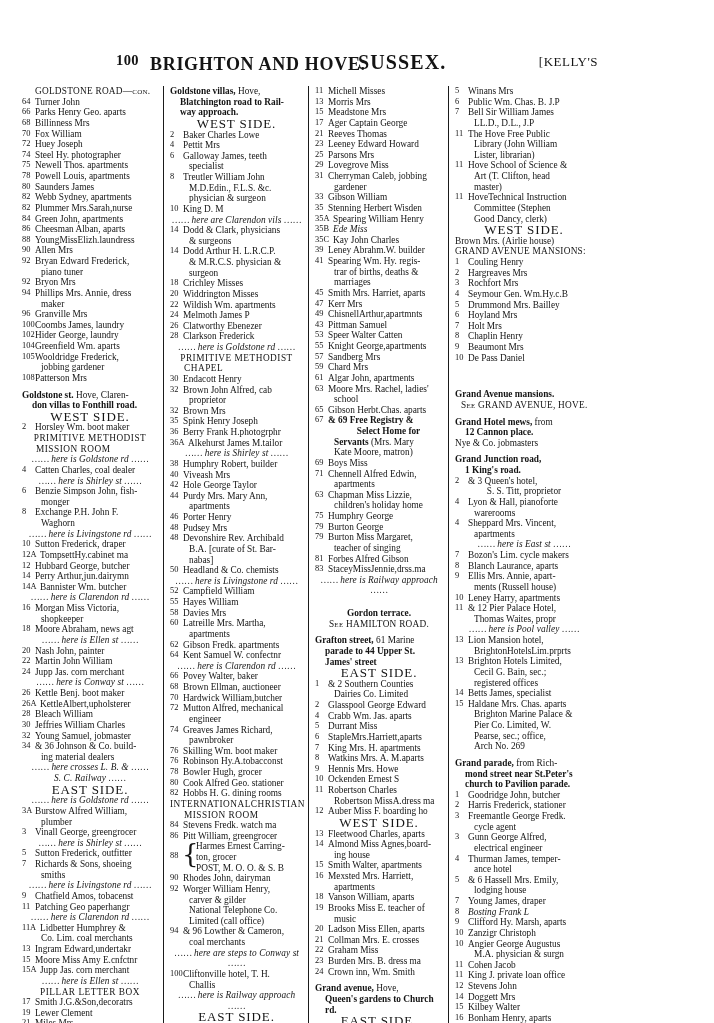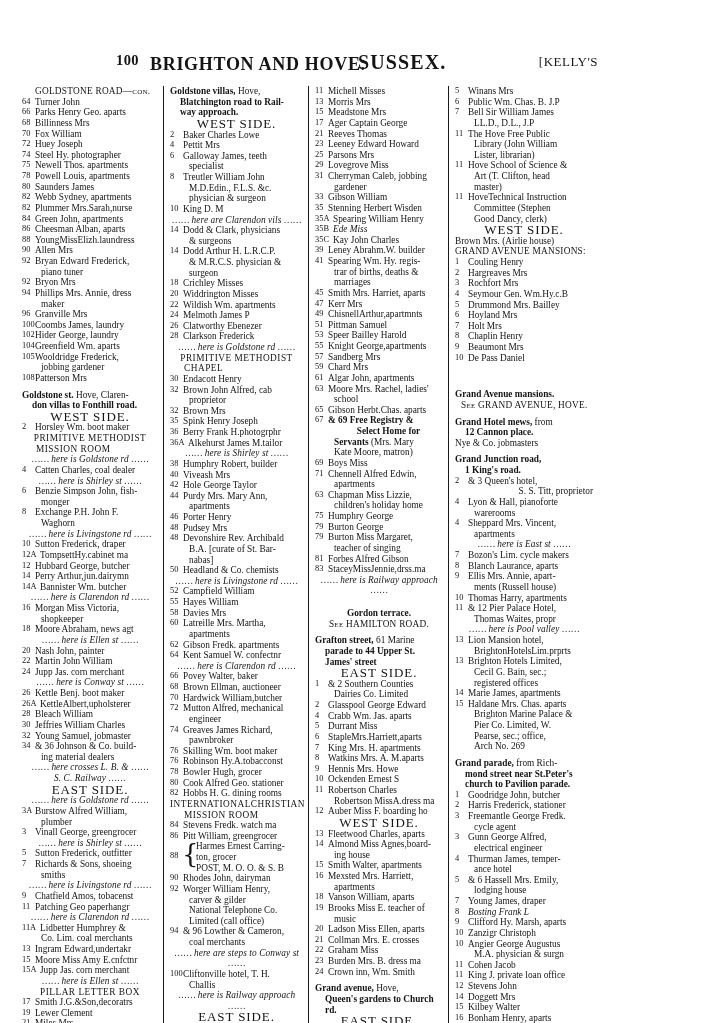--- a/index.html
+++ b/index.html
@@ -97,21 +97,21 @@
   .e.wide { padding-left: 18px; }
   .e.wide .num { width: 17px; }
   .e.just { text-align: justify; text-align-last: left; }
 
   .plain {
     padding-left: 13px;
   }
   .hang {
     padding-left: 19px;
   }
-  .center { text-align: right; }
+  .center { text-align: center; }
 
   .sc {
     font-variant: small-caps;
     letter-spacing: .25px;
   }
   .scc {
     font-variant: small-caps;
     letter-spacing: .5px;
     text-align: center;
   }
@@ -380,22 +380,22 @@
         <div class="e just wide"><span class="num">35A</span><span>Spearing William Henry</span></div>
         <div class="e just wide"><span class="num">35B</span><span class="ital">Ede Miss</span></div>
         <div class="e just wide"><span class="num">35C</span><span>Kay John Charles</span></div>
         <div class="e just"><span class="num">39</span><span>Leney Abrahm.W. builder</span></div>
         <div class="e just"><span class="num">41</span><span>Spearing Wm. Hy. regis-</span></div>
         <div class="hang just">trar of births, deaths &amp;</div>
         <div class="hang just">marriages</div>
         <div class="e just"><span class="num">45</span><span>Smith Mrs. Harriet, aparts</span></div>
         <div class="e just"><span class="num">47</span><span>Kerr Mrs</span></div>
         <div class="e just"><span class="num">49</span><span>ChisnellArthur,apartmnts</span></div>
-        <div class="e just"><span class="num">51</span><span>Pittman Samuel</span></div>
-        <div class="e just"><span class="num">53</span><span>Speer Bailley Harold</span></div>
+        <div class="e just"><span class="num">43</span><span>Pittman Samuel</span></div>
+        <div class="e just"><span class="num">53</span><span>Speer Walter Catten</span></div>
         <div class="e just"><span class="num">55</span><span>Knight George,apartments</span></div>
         <div class="e just"><span class="num">57</span><span>Sandberg Mrs</span></div>
         <div class="e just"><span class="num">59</span><span>Chard Mrs</span></div>
         <div class="e just"><span class="num">61</span><span>Algar John, apartments</span></div>
         <div class="e just"><span class="num">63</span><span>Moore Mrs. Rachel, ladies'</span></div>
         <div class="hang just">school</div>
         <div class="e just"><span class="num">65</span><span>Gibson Herbt.Chas. aparts</span></div>
         <div class="e just"><span class="num">67</span><span class="bold ">&amp; 69  Free  Registry  &amp;</span></div>
         <div class="hang bold" style="text-align: center;">Select    Home    for</div>
         <div class="hang"><span class="bold">Servants </span><span>(Mrs.  Mary</span></div>
@@ -495,30 +495,30 @@
         <div class="center">S. S. Titt, proprietor</div>
         <div class="e just"><span class="num">4</span><span>Lyon  &amp;  Hall,  pianoforte</span></div>
         <div class="hang just">warerooms</div>
         <div class="e just"><span class="num">4</span><span>Sheppard  Mrs.  Vincent,</span></div>
         <div class="hang just">apartments</div>
         <div class="xref"><span class="dots">…… </span><span>here is East st</span><span class="dots"> ……</span></div>
         <div class="e just"><span class="num">7</span><span>Bozon's Lim. cycle makers</span></div>
         <div class="e just"><span class="num">8</span><span>Blanch Laurance, aparts</span></div>
         <div class="e just"><span class="num">9</span><span>Ellis  Mrs.  Annie,  apart-</span></div>
         <div class="hang just">ments (Russell house)</div>
-        <div class="e just"><span class="num">10</span><span>Thomas Harry, apartments</span></div>
+        <div class="e just"><span class="num">10</span><span>Leney Harry, apartments</span></div>
         <div class="e just"><span class="num">11</span><span>&amp; 12  Pier  Palace  Hotel,</span></div>
         <div class="hang just">Thomas Waites, propr</div>
         <div class="xref"><span class="dots">…… </span><span>here is Pool valley</span><span class="dots"> ……</span></div>
         <div class="e just"><span class="num">13</span><span>Lion Mansion hotel,</span></div>
         <div class="hang just">BrightonHotelsLim.prprts</div>
         <div class="e just"><span class="num">13</span><span>Brighton  Hotels  Limited,</span></div>
         <div class="hang just">Cecil   G.   Bain,   sec.;</div>
         <div class="hang just">registered offices</div>
-        <div class="e just"><span class="num">14</span><span>Marie James, apartments</span></div>
+        <div class="e just"><span class="num">14</span><span>Betts James, specialist</span></div>
         <div class="e just"><span class="num">15</span><span>Haldane Mrs. Chas. aparts</span></div>
         <div class="hang just">Brighton Marine Palace &amp;</div>
         <div class="hang just">Pier  Co.  Limited,  W.</div>
         <div class="hang just">Pearse,  sec.;   office,</div>
         <div class="hang just">Arch No. 269</div>
         <div class="blank"></div>
         <div class="street just"><span class="bold">Grand parade,</span><span class="rest"> from Rich-</span></div>
         <div class="streetline2 just">mond street near St.Peter's</div>
         <div class="streetline2 just">church to Pavilion parade.</div>
         <div class="e just"><span class="num">1</span><span>Goodridge John, butcher</span></div>

